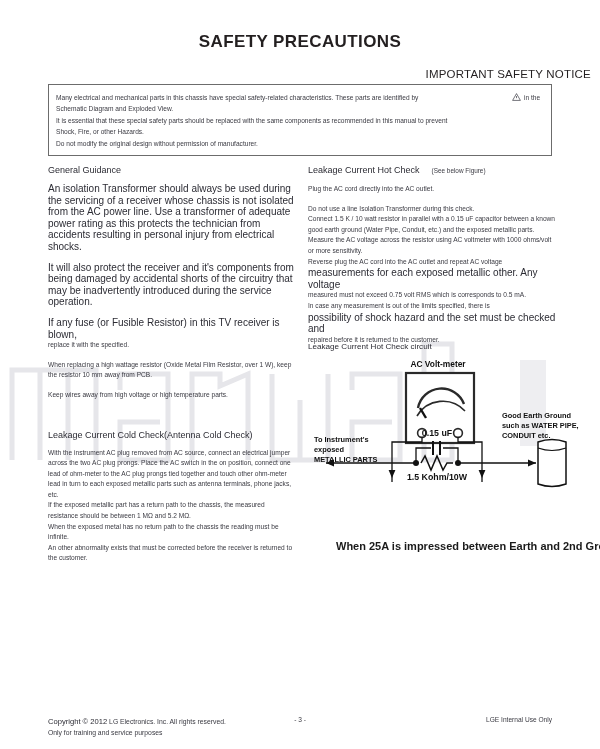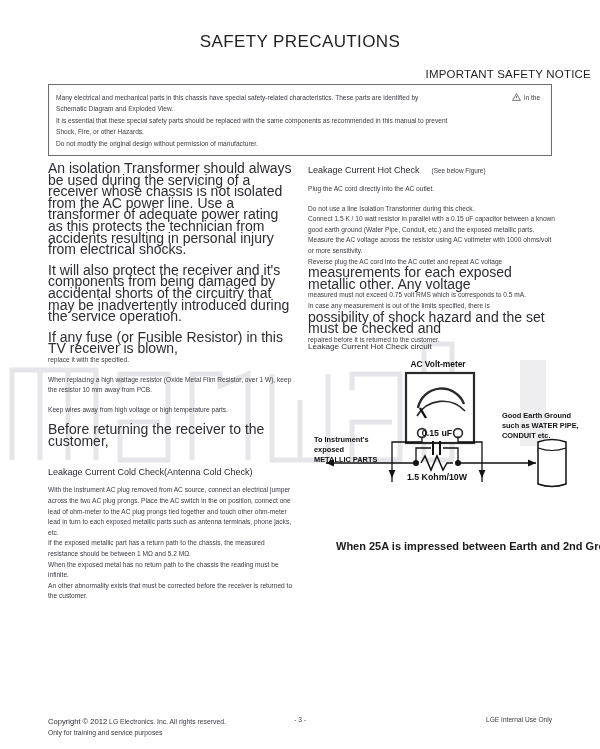--- a/index.html
+++ b/index.html
@@ -38,20 +38,21 @@
   
   .page-title {
     position: absolute;
     left: 0;
     top: 32px;
     width: 600px;
     text-align: center;
     font-size: 17px;
     letter-spacing: 0.4px;
     color: #231f20;
+    font-weight: bold;
   }
 
   
   .notice-box {
     position: absolute;
     left: 48px;
     top: 84px;
     width: 504px;
     height: 72px;
     border: 1px solid #6c6c6c;
@@ -106,21 +107,21 @@
     line-height: 14px;
     margin: 0 0 6px 0;
     color: #2c2c34;
   }
   .sec-head .sub {
     font-size: 6.4px;
     color: #3a3a42;
     padding-left: 12px;
   }
   .t-lg {
-    font-size: 14px;
+    font-size: 10px;
     line-height: 11.6px;
     margin: 0;
     color: #2c2c34;
   }
   .t-sm {
     font-size: 6.6px;
     line-height: 10.6px;
     margin: 0;
     color: #3a3a42;
   }
@@ -229,32 +230,32 @@
 
   <div class="notice-warn">
     <svg class="warn-tri" width="9" height="8" viewBox="0 0 9 8">
       <path d="M4.5 0.6 L8.4 7.4 L0.6 7.4 Z" fill="none" stroke="#3a3a42" stroke-width="0.7"></path>
       <line x1="4.5" y1="3" x2="4.5" y2="5.2" stroke="#3a3a42" stroke-width="0.7"></line>
     </svg>
     <span>in the</span>
   </div>
 
   <div class="col col-left">
+    <div class="sec-head">General Guidance</div>
     <p class="t-lg">An isolation Transformer should always be used during the servicing of a receiver whose chassis is not isolated from the AC power line. Use a transformer of adequate power rating as this protects the technician from accidents resulting in personal injury from electrical shocks.</p>
     <div class="gap"></div>
     <p class="t-lg">It will also protect the receiver and it's components from being damaged by accidental shorts of the circuitry that may be inadvertently introduced during the service operation.</p>
     <div class="gap"></div>
     <p class="t-lg">If any fuse (or Fusible Resistor) in this TV receiver is blown,</p>
     <p class="t-sm">replace it with the specified.</p>
     <div class="gap"></div>
     <p class="t-sm">When replacing a high wattage resistor (Oxide Metal Film Resistor, over 1 W), keep the resistor 10 mm away from PCB.</p>
     <div class="gap"></div>
     <p class="t-sm">Keep wires away from high voltage or high temperature parts.</p>
     <div class="gap"></div>
-    <p class="t-lg">Before returning the receiver to the customer,</p>
     <div class="gap"></div>
     <div class="gap"></div>
     <div class="sec-head">Leakage Current Cold Check(Antenna Cold Check)</div>
     <p class="t-sm">With the instrument AC plug removed from AC source, connect an electrical jumper across the two AC plug prongs. Place the AC switch in the on position, connect one lead of ohm-meter to the AC plug prongs tied together and touch other ohm-meter lead in turn to each exposed metallic parts such as antenna terminals, phone jacks, etc.</p>
     <p class="t-sm">If the exposed metallic part has a return path to the chassis, the measured resistance should be between 1 MΩ and 5.2 MΩ.</p>
     <p class="t-sm">When the exposed metal has no return path to the chassis the reading must be infinite.</p>
     <p class="t-sm">An other abnormality exists that must be corrected before the receiver is returned to the customer.</p>
   </div>
 
   <div class="col col-right">

